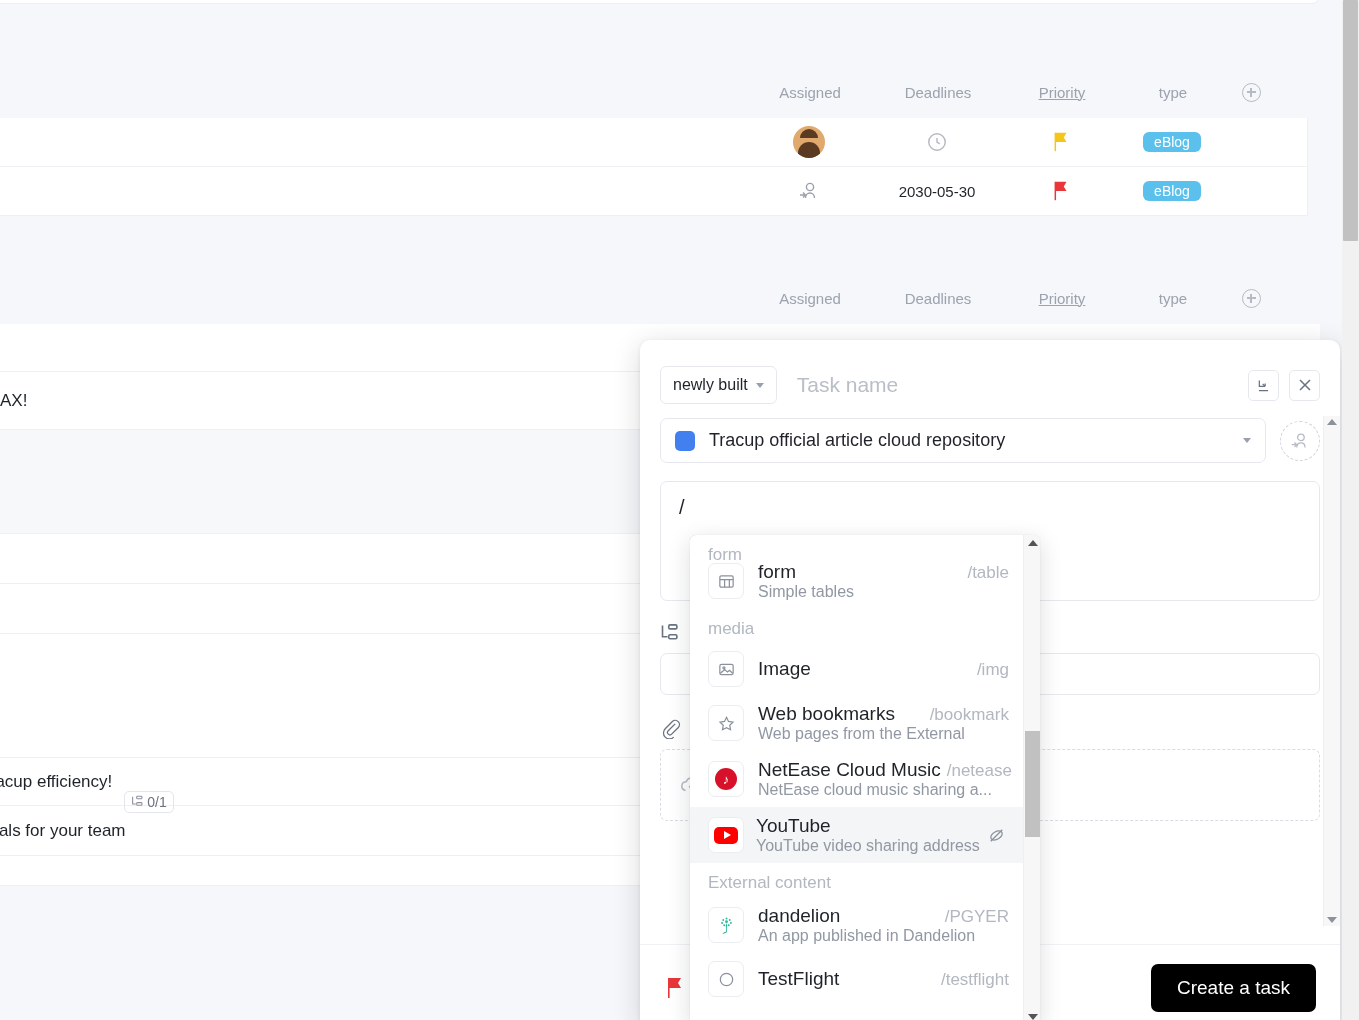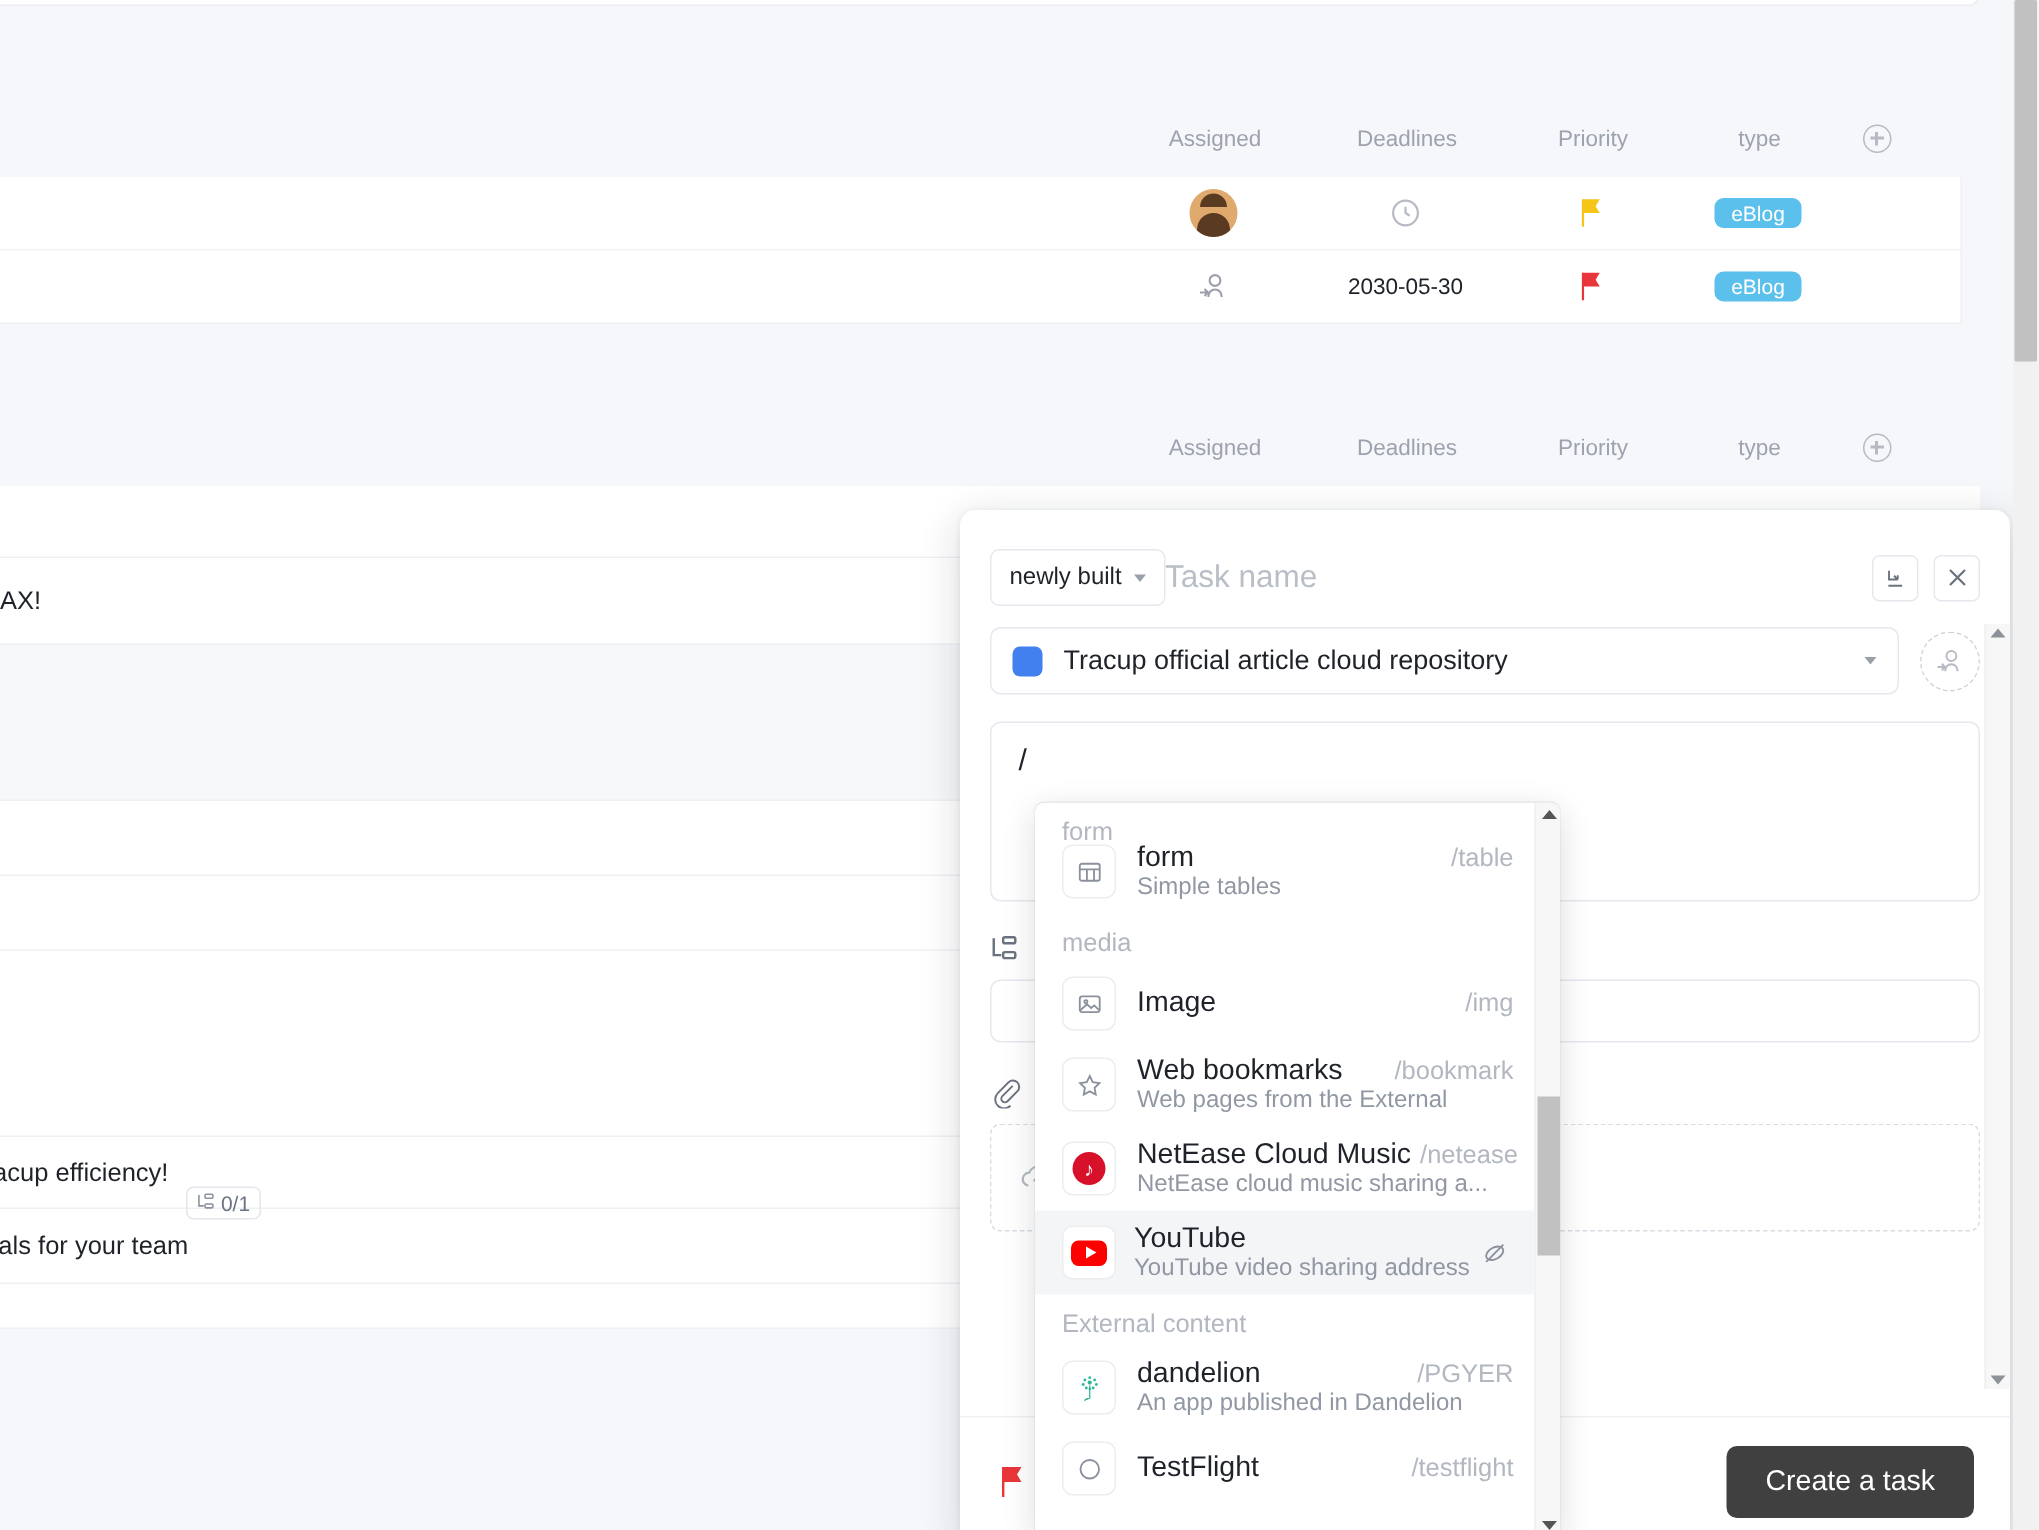--- a/index.html
+++ b/index.html
@@ -22,21 +22,21 @@
   .list-head {
     height: 52px; display: flex; align-items: center;
     justify-content: flex-end; padding-right: 34px;
     background: #f6f7fa;
   }
   .col-head {
     color: #9ca3af; font-size: 15px; text-align: center;
   }
   .col-assigned { width: 120px; }
   .col-deadlines { width: 136px; }
-  .col-priority  { width: 112px; }
+  .col-priority  { width: 112px; text-decoration: underline; }
   .col-type      { width: 110px; }
   .col-plus      { width: 46px; display:flex; justify-content:center; }
 
   .plus-icon {
     width: 19px; height: 19px; border: 1.4px solid #b6bac2;
     border-radius: 50%; position: relative;
   }
   .plus-icon::before, .plus-icon::after {
     content:''; position:absolute; background:#b6bac2;
   }
@@ -115,21 +115,21 @@
     display:flex; align-items:center; gap:8px;
     border:1px solid #e6e8ee; border-radius:6px;
     padding: 9px 12px; font-size:16px; color:#1f2329;
     cursor:pointer; background:#fff;
   }
   .chev {
     width:0;height:0;border-left:4.5px solid transparent;
     border-right:4.5px solid transparent;border-top:5.5px solid #9aa0aa;
   }
   .task-name-input {
-    flex:1; border:none; outline:none; 
+    flex:1; border:none; outline:none; margin-left:20px;
     font-size: 21px; color:#1f2329; font-family:inherit;
     background:transparent;
   }
   .task-name-input::placeholder { color:#b9bec7; }
   .hdr-btn {
     width:31px;height:31px;border:1px solid #e6e8ee;border-radius:5px;
     display:flex;align-items:center;justify-content:center;
     margin-left:10px; cursor:pointer; background:#fff;
   }
 
@@ -171,21 +171,21 @@
   }
   .dz-link { color:#2b5ef0; text-decoration:underline; cursor:pointer; }
 
   .modal-footer {
     position:absolute; left:0; right:0; bottom:0; height:86px;
     background:#fff; display:flex; align-items:center;
     justify-content:space-between; padding: 0 24px;
     border-top: 1px solid #f0f1f4;
   }
   .create-btn {
-    background:#404040; color:#fff; border:none; border-radius:7px;
+    background:#000000; color:#fff; border:none; border-radius:7px;
     font-size:19px; font-family:inherit; padding: 13px 26px;
     cursor:pointer;
   }
 
   
   .modal-scrollbar {
     position:absolute; right:0; top:76px; width:17px; height:510px;
     background:#f7f7f7; border-left:1px solid #eee;
     display:flex; flex-direction:column; justify-content:space-between;
     align-items:center; padding: 3px 0;

